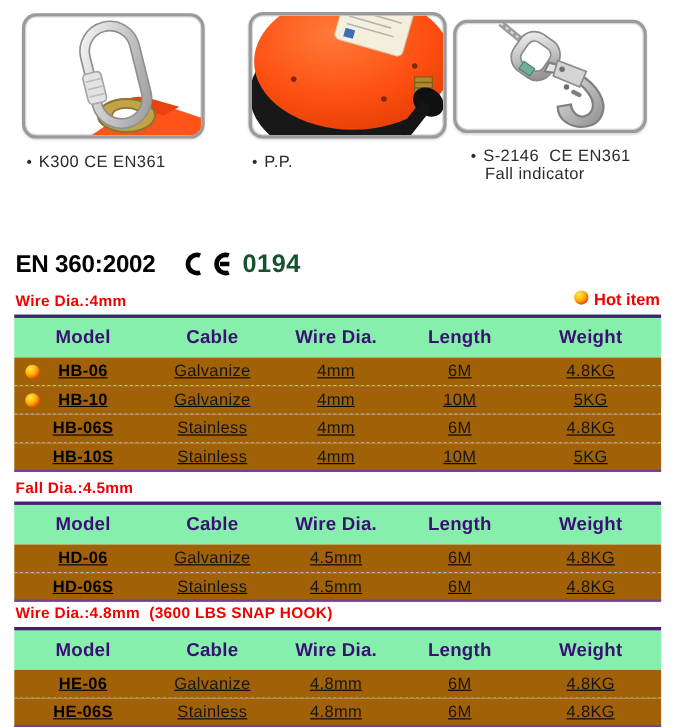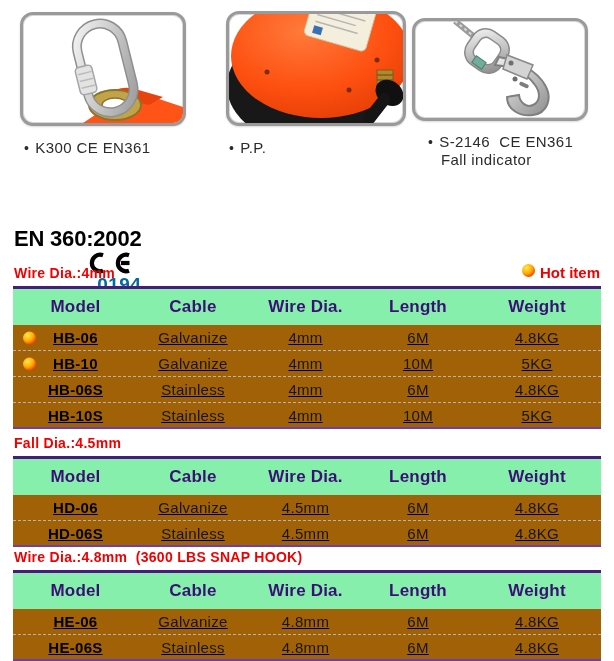--- a/index.html
+++ b/index.html
@@ -16,24 +16,24 @@
     overflow:hidden;
     box-shadow:inset 0 0 0 1px #d8d8d8, 0 1px 2px rgba(0,0,0,.15);
   }
   .photo-card svg { display:block; }
   .caption { position:absolute; font-size:15px; color:#2b2b2b; letter-spacing:.4px; line-height:17px; white-space:nowrap; }
   .caption .bullet { font-size:14px; margin-right:6px; }
   .caption .cap2 { display:block; padding-left:13px; }
   .caption .cap2:empty { display:none; }
 
   
-  .cert { position:absolute; left:14px; top:226px; display:flex; align-items:flex-end;flex-direction:column; }
+  .cert { position:absolute; left:14px; top:226px; display:flex; align-items:center; }
   .cert .std { font-size:22px; font-weight:bold; color:#000; letter-spacing:-0.2px; }
   .cert .ce-svg { margin-left:22px; margin-right:9px; }
-  .cert .num { font-size:19px; font-weight:bold; color:#0369a1; letter-spacing:0.5px;text-decoration:underline; }
+  .cert .num { font-size:23px; font-weight:bold; color:#14532d; letter-spacing:0.5px; }
 
   
   .spec-section { position:absolute; left:13px; width:588px; }
   .section-head { height:21px; display:flex; justify-content:space-between; align-items:center; padding:0 1px; }
   .red-label { color:#f00000; font-weight:bold; font-size:14px; letter-spacing:.3px; }
   .hot-legend { display:flex; align-items:flex-start; gap:5px; }
   .hot-text { color:#f00000; font-weight:bold; font-size:15px; }
   .ball {
     width:13px; height:13px; border-radius:50%;
     background:radial-gradient(circle at 35% 30%, #ffe94d 0%, #ffab00 45%, #ef3300 80%, #c81800 100%);

